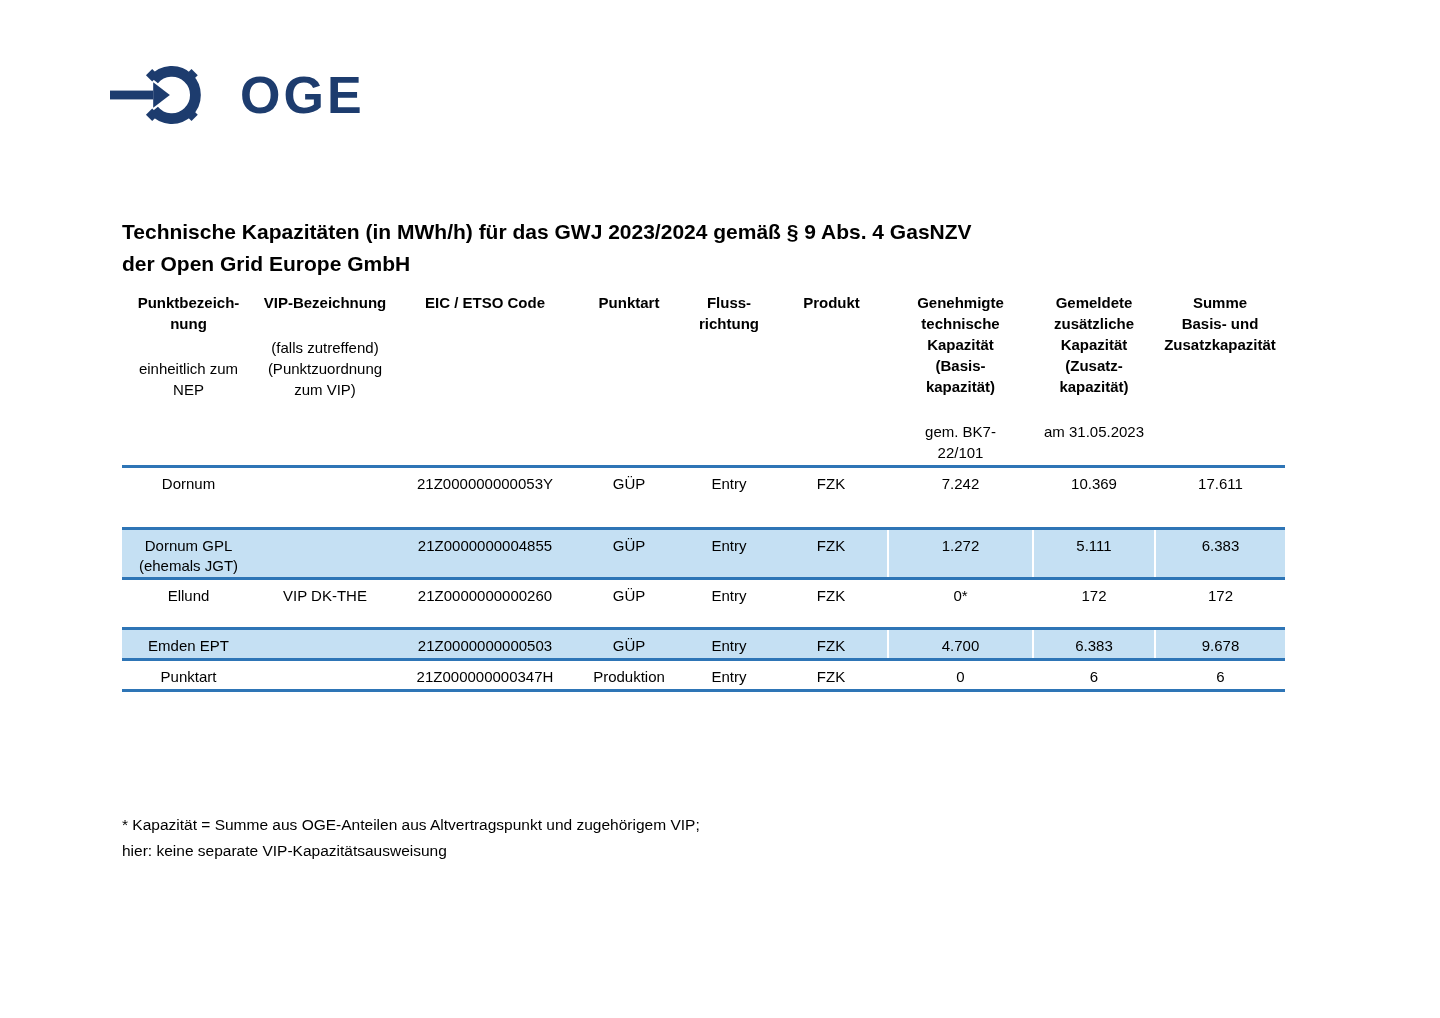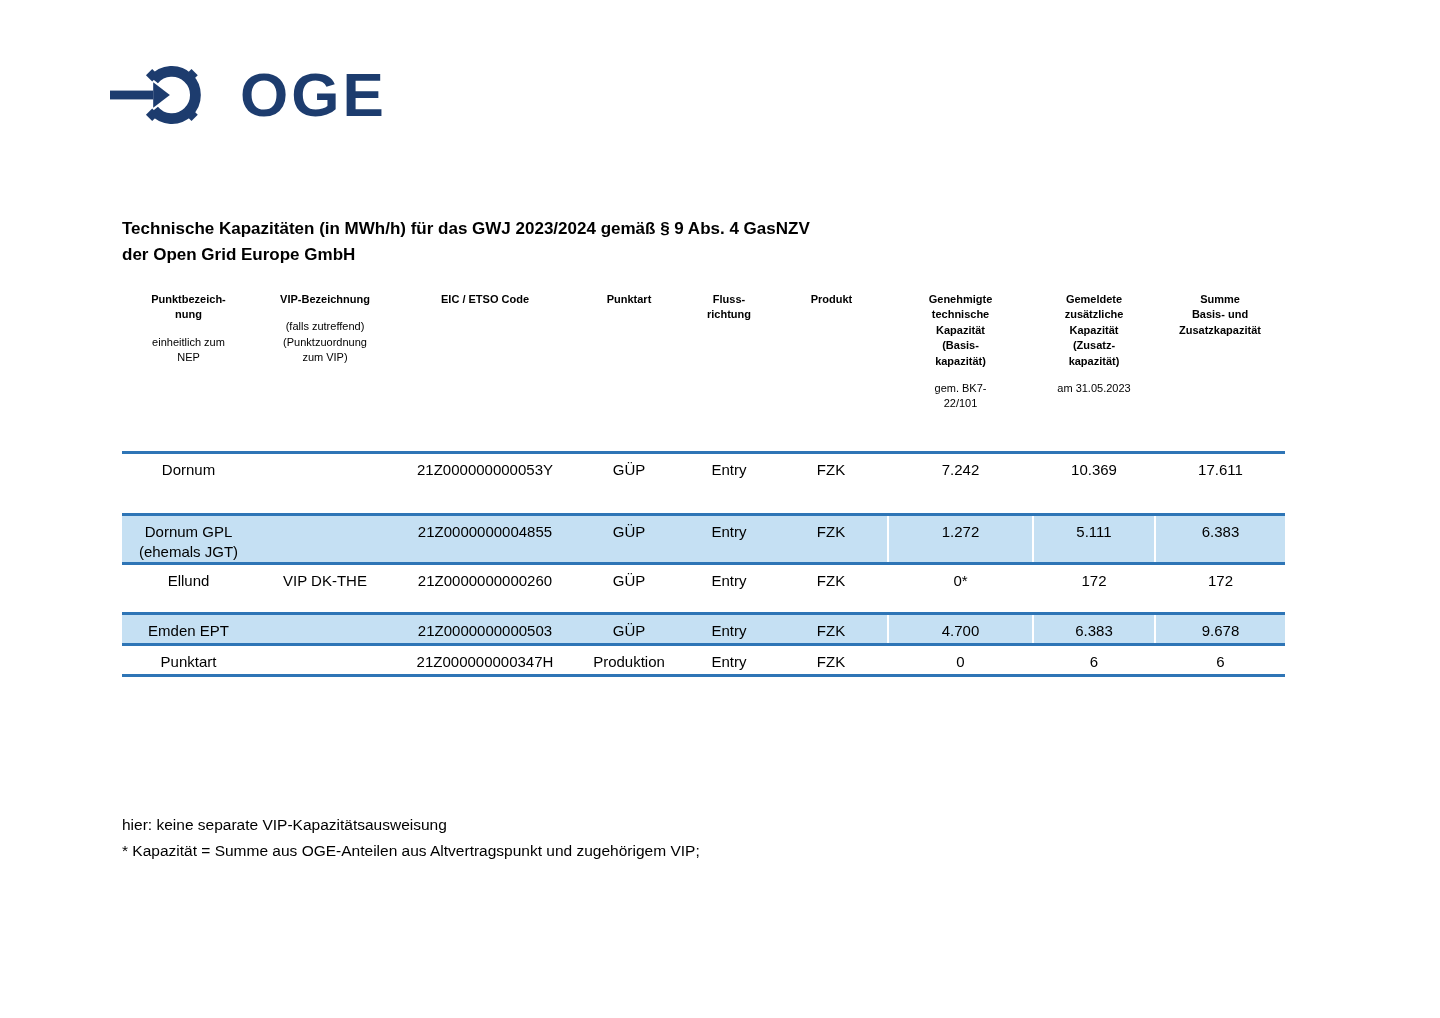--- a/index.html
+++ b/index.html
@@ -14,36 +14,36 @@
     background:#ffffff;
     font-family:"Liberation Sans","DejaVu Sans",sans-serif;
     color:var(--ink);
     position:relative;
     overflow:hidden;
   }
   .page{position:absolute;inset:0;background:#fff;}
 
   
   .logo{position:absolute;left:110px;top:58px;display:flex;align-items:center;gap:22px;}
-  .logo-text{font-size:62px;font-weight:bold;color:var(--navy);letter-spacing:3px;line-height:1;}
-
-  
-  .title{position:absolute;left:122px;top:216px;font-size:17px;font-weight:bold;line-height:1.5;color:var(--ink);}
+  .logo-text{font-size:52px;font-weight:bold;color:var(--navy);letter-spacing:3px;line-height:1;}
+
+  
+  .title{position:absolute;left:122px;top:216px;font-size:21px;font-weight:bold;line-height:1.5;color:var(--ink);}
 
   
   table.cap{
     position:absolute;left:122px;top:290px;width:1163px;
     border-collapse:collapse;table-layout:fixed;
   }
   table.cap th{
-    vertical-align:top;text-align:center;font-size:11px;padding:2px 3px;
+    vertical-align:top;text-align:center;font-size:15px;padding:2px 3px;
   }
   thead tr{height:162px;}
   .h-bold{font-weight:bold;white-space:pre-line;line-height:1.4;}
-  .h-sub{font-weight:normal;white-space:pre-line;line-height:1.4;margin-top:12px;}
+  .h-sub{font-weight:normal;white-space:pre-line;line-height:1.4;margin-top:24px;}
   tbody tr{border-top:3px solid var(--rowborder);height:31px;background:#fff;}
   tbody tr:last-child{border-bottom:3px solid var(--rowborder);}
   tbody tr.hl{background:var(--hl);}
   tbody tr:nth-child(1){height:62px;}
   tbody tr:nth-child(3){height:50px;}
   tbody tr:nth-child(8){height:50px;}
   tbody td{
     vertical-align:top;text-align:center;font-size:15px;
     padding-top:6px;white-space:pre-line;line-height:1.35;
   }
@@ -199,17 +199,17 @@
           <td>Entry</td>
           <td>FZK</td>
           <td>0</td>
           <td>6</td>
           <td>6</td>
         </tr>
       </tbody>
   </table>
 
   <div class="footnote">
+    <div>* Kapazität = Summe aus OGE-Anteilen aus Altvertragspunkt und zugehörigem VIP;</div>
     <div>hier: keine separate VIP-Kapazitätsausweisung</div>
-    <div>* Kapazität = Summe aus OGE-Anteilen aus Altvertragspunkt und zugehörigem VIP;</div>
   </div>
 
 </div>
 
 </body></html>

